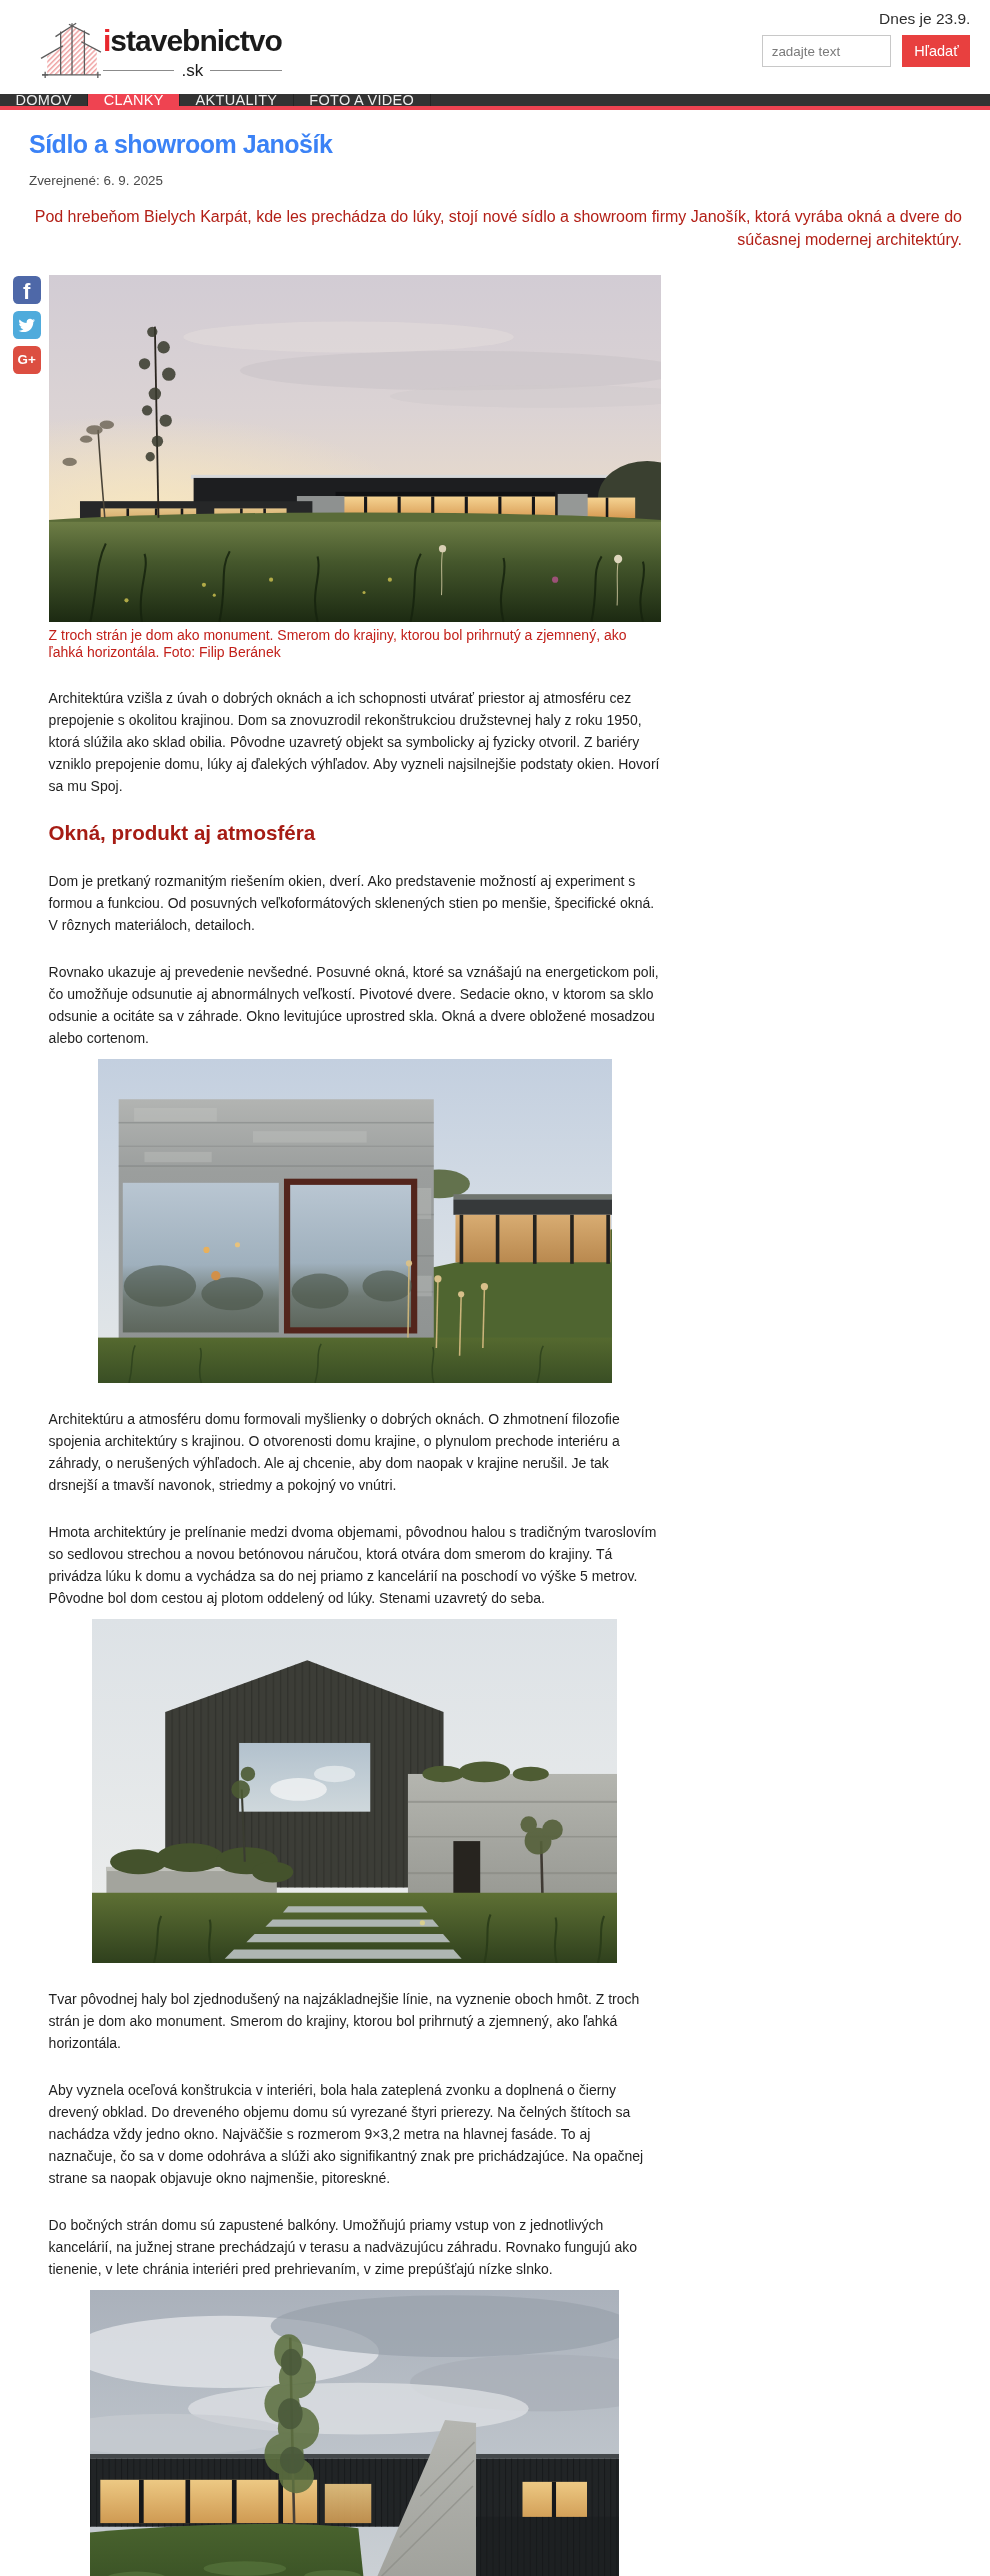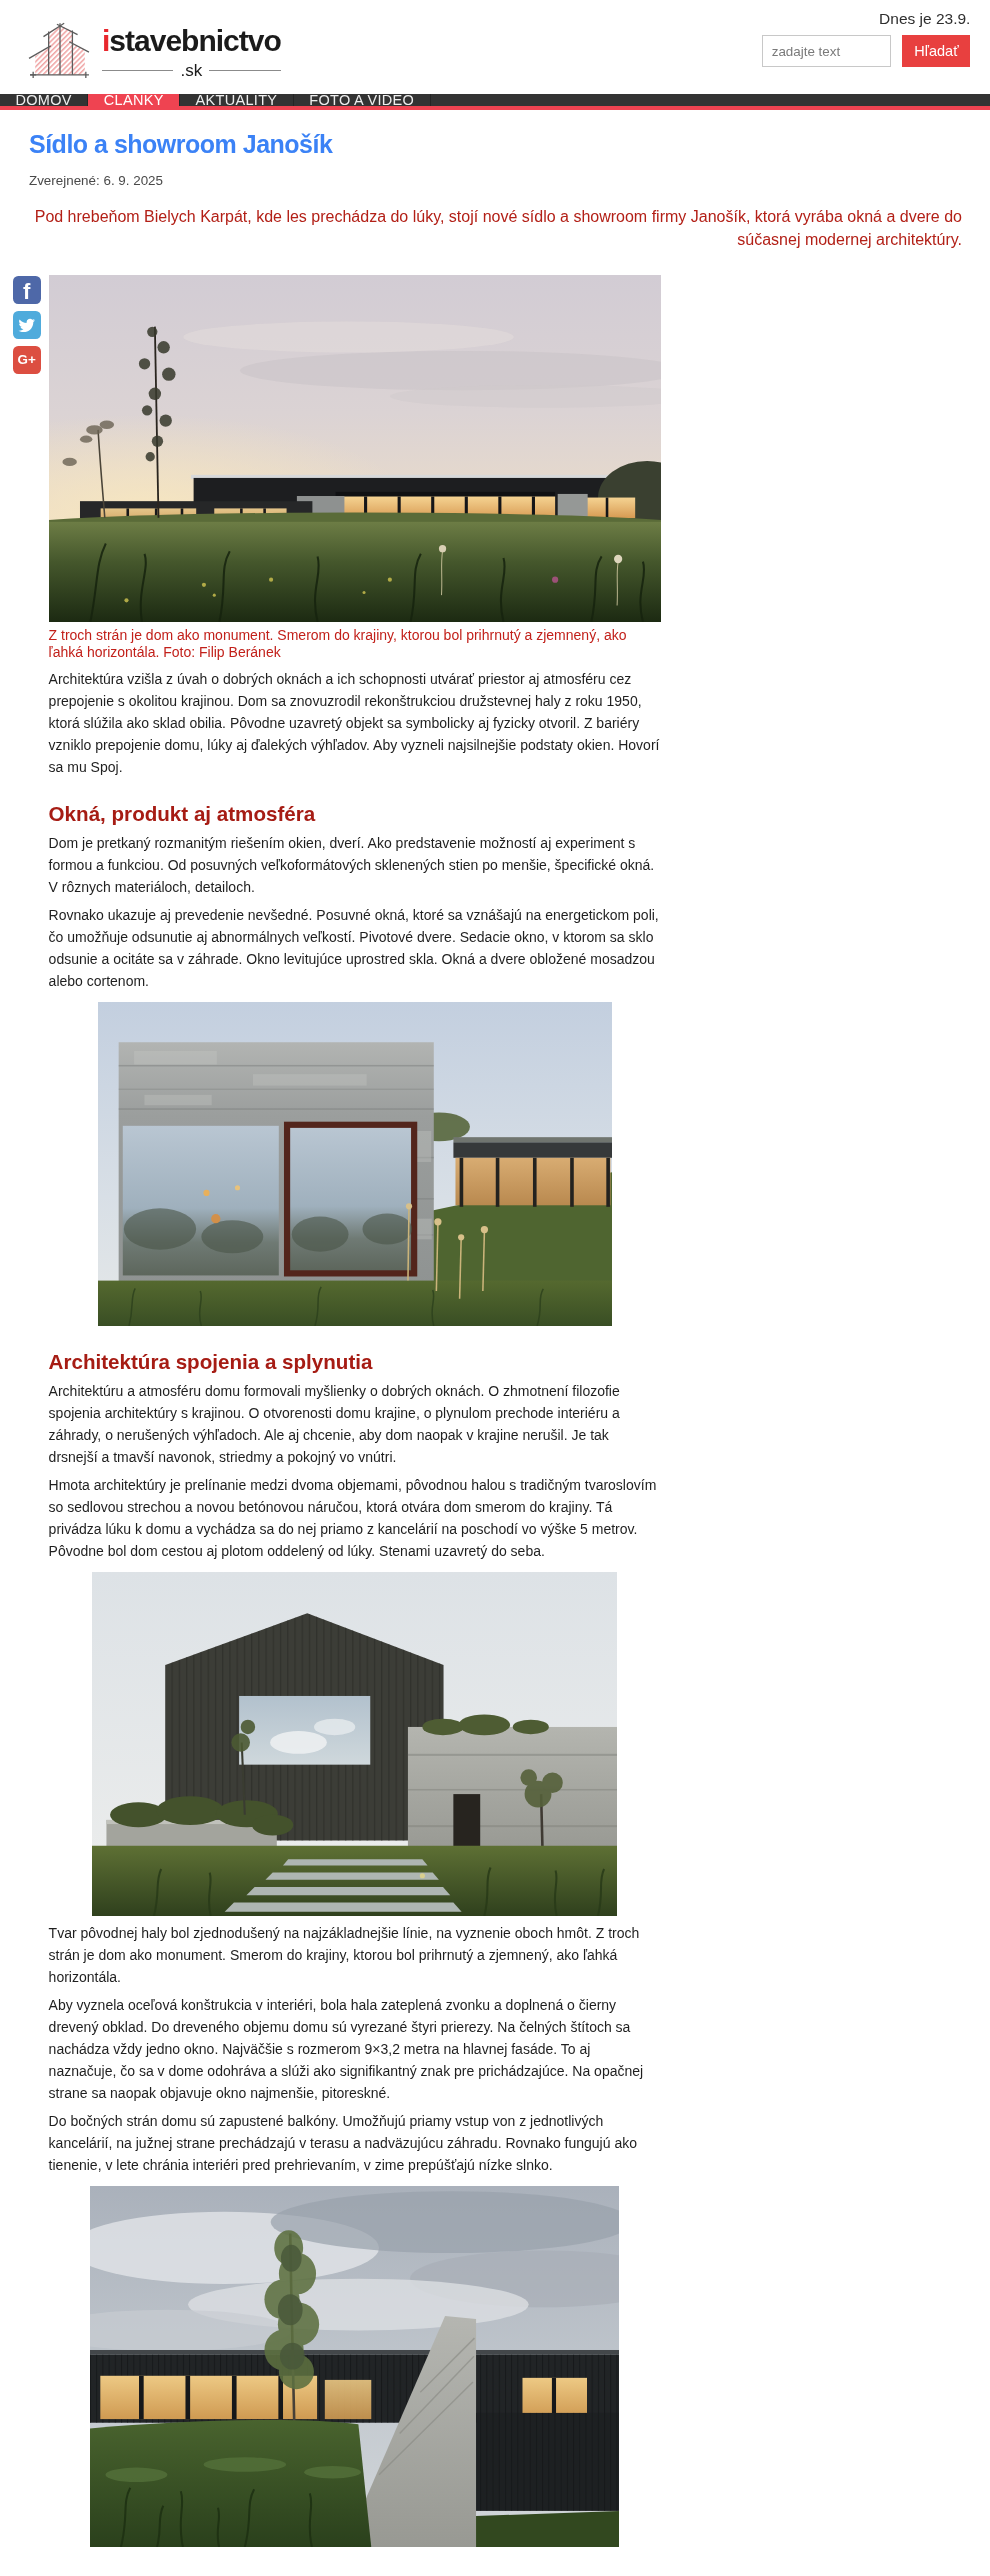--- a/index.html
+++ b/index.html
@@ -2,21 +2,21 @@
 <html lang="sk" style="font-size:8.3px"><head>
 <meta charset="utf-8">
 <style>
   * { box-sizing: border-box; margin: 0; padding: 0; }
   html, body { background: #fff; }
   body { font-family: "Liberation Sans", sans-serif; }
   .page { position: relative; width: 991px; height: 2576px; overflow: hidden; background: #fff; }
 
   
   .site-header { position: relative; height: 94px; background: #fff; }
-  .logo { position: absolute; left: 28px; top: 16.5px; display: flex; align-items: flex-start; gap: 11px; text-decoration: none; cursor: pointer; justify-content: flex-end; }
+  .logo { position: absolute; left: 40px; top: 16.5px; display: flex; align-items: flex-start; gap: 0; text-decoration: none; cursor: pointer; justify-content: flex-end; }
   .logo-icon { width: 63px; height: 62px; }
   .logo-text { padding-top: 9.3px; }
   .logo-word { font-size: 30px; font-weight: bold; letter-spacing: -1px; color: #1b1b1b; line-height: 1; }
   .logo-i { color: #e8272d; }
   .logo-sk { display: flex; align-items: center; gap: 7.2px; margin-top: 5.2px; }
   .logo-sk .rule { height: 1px; background: #8b8b8b; flex: 1; min-width: 54px; }
   .logo-sk .sk { font-size: 17px; color: #1b1b1b; }
 
   .header-right { position: absolute; right: 20.6px; top: 10.3px; text-align: right; }
   .today { font-size: 15.5px; color: #2e2e2e; margin-bottom: 7.2px; }
@@ -41,21 +41,21 @@
   .social { position: absolute; left: -36px; top: 1px; display: flex; flex-direction: column; gap: 7.2px; }
   .social a { width: 28px; height: 28px; border-radius: 5.2px; display: flex; align-items: center; justify-content: center; color: #fff; text-decoration: none; cursor: pointer; }
   .social .fb { background: #4e68a8; font-size: 22px; font-weight: bold; padding-top: 4.1px; }
   .social .tw { background: #4fabdc; }
   .social .gp { background: #dc4e41; font-size: 13.4px; font-weight: bold; }
 
   .photo { line-height: 0; }
   .photo-full { width: 612px; height: 347px; margin-top: 0; }
   .photo-inset { margin: 10.3px auto 0; }
   .caption { font-size: 14px; line-height: 17.5px; color: #c2201a; margin-top: 5px; }
-  .article-body p { font-size: 14px; line-height: 22px; color: #1f1f1f; margin-top: 6px; }
+  .article-body p { font-size: 14px; line-height: 22px; color: #1f1f1f; margin-top: 25px; }
   .article-body h2 { font-size: 20.6px; line-height: 24px; font-weight: bold; color: #a61c14; margin-top: 24px; }
 </style>
 </head>
 <body>
 
 <div class="page">
 
   <header class="site-header">
     <a class="logo">
       <svg class="logo-icon" viewBox="0 0 122 120">
@@ -319,21 +319,20 @@
               <path d="M700 575 L703 460"></path>
               <path d="M745 560 L748 445"></path>
           </g>
           <circle cx="602" cy="396" r="6" fill="#d8c08a"></circle>
             <circle cx="658" cy="426" r="7" fill="#d8c08a"></circle>
           <circle cx="703" cy="456" r="6" fill="#d8c08a"></circle>
             <circle cx="748" cy="441" r="7" fill="#d8c08a"></circle>
         </svg>
       </div>
 
-      <h2>Architektúra spojenia a splynutia</h2>
       <p>Architektúru a atmosféru domu formovali myšlienky o dobrých oknách. O zhmotnení filozofie spojenia architektúry s krajinou. O otvorenosti domu krajine, o plynulom prechode interiéru a záhrady, o nerušených výhľadoch. Ale aj chcenie, aby dom naopak v krajine nerušil. Je tak drsnejší a tmavší navonok, striedmy a pokojný vo vnútri.</p>
       <p>Hmota architektúry je prelínanie medzi dvoma objemami, pôvodnou halou s tradičným tvaroslovím so sedlovou strechou a novou betónovou náručou, ktorá otvára dom smerom do krajiny. Tá privádza lúku k domu a vychádza sa do nej priamo z kancelárií na poschodí vo výške 5 metrov. Pôvodne bol dom cestou aj plotom oddelený od lúky. Stenami uzavretý do seba.</p>
 
       <div class="photo photo-inset" style="width:525px;height:344px">
         <svg width="525" height="344" viewBox="0 0 1017 666" preserveAspectRatio="none">
           <defs>
             <linearGradient id="sky3" x1="0" y1="0" x2="0" y2="1">
               <stop offset="0" stop-color="#dde2e6"></stop>
                 <stop offset="1" stop-color="#edeeed"></stop>
             </linearGradient>

